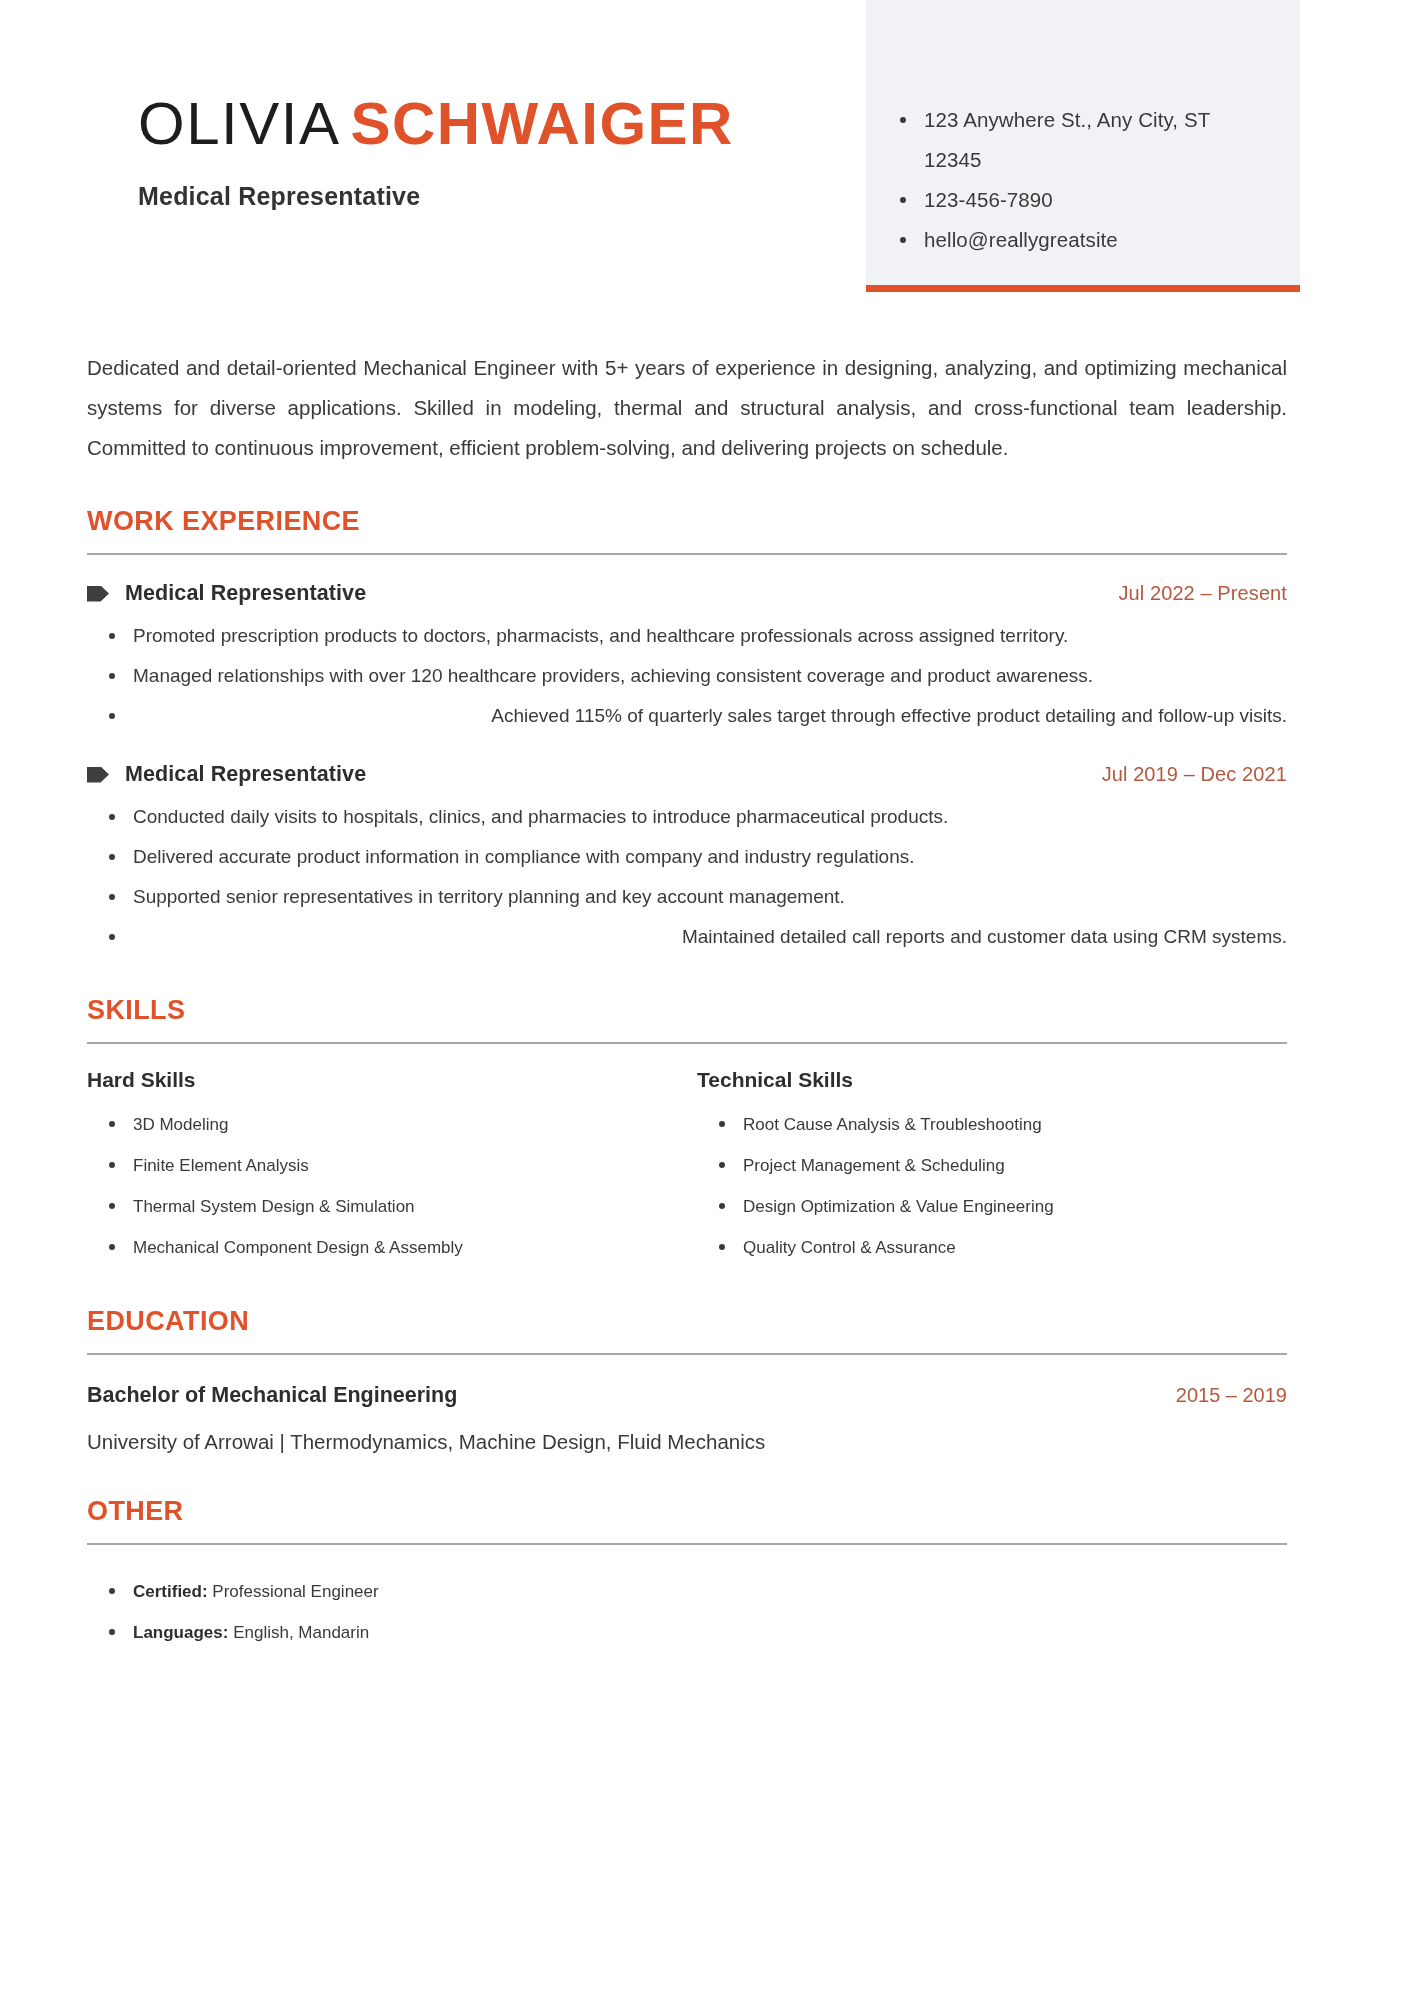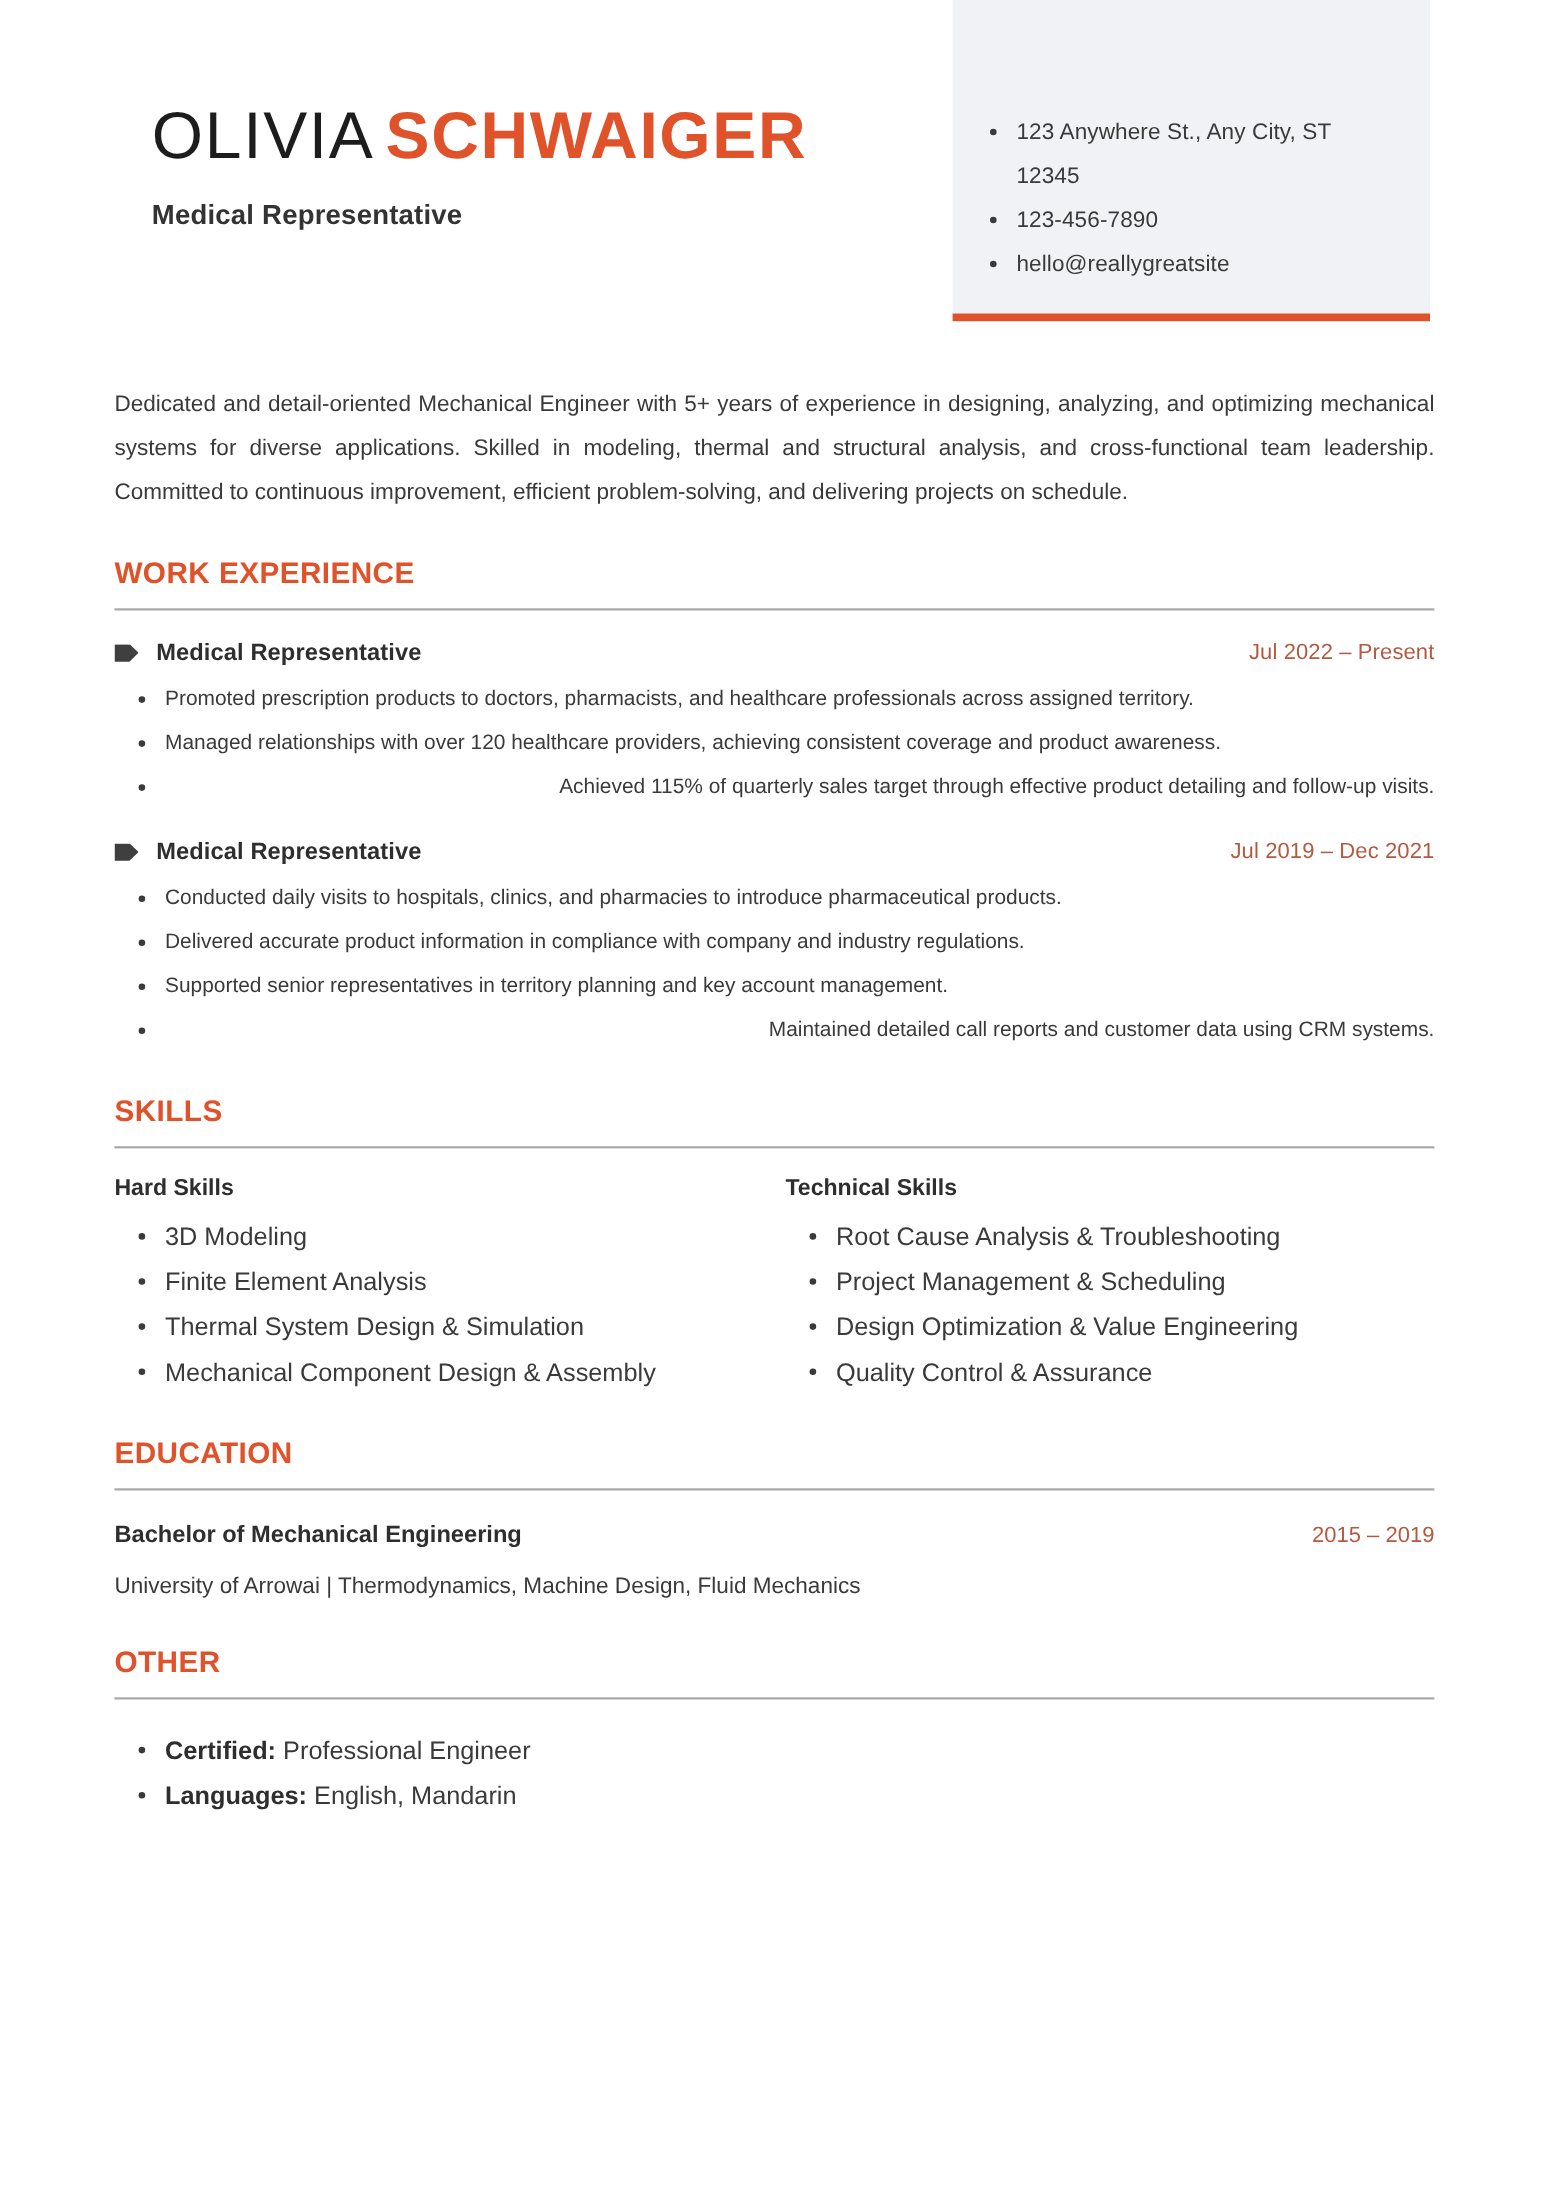--- a/index.html
+++ b/index.html
@@ -94,21 +94,21 @@
     margin-top: 26px;
     font-size: 25px;
     font-weight: 700;
     color: #333333;
     letter-spacing: .2px;
   }
 
   
   .content {
     position: absolute;
-    left: 104px;
+    left: 87px;
     top: 348px;
     width: 1200px;
   }
 
   .summary {
     font-size: 20.5px;
     line-height: 40px;
     color: #3a3a3a;
     text-align: justify;
     margin: 0;
@@ -201,21 +201,21 @@
     color: #2e2e2e;
     margin-bottom: 12px;
   }
   ul.plain {
     margin: 0;
     padding: 0 0 0 46px;
     list-style: none;
   }
   ul.plain li {
     position: relative;
-    font-size: 23px;
+    font-size: 17px;
     line-height: 41px;
     color: #3a3a3a;
   }
   ul.plain li .dot {
     position: absolute;
     left: -24px;
     top: 17px;
     width: 6px;
     height: 6px;
     border-radius: 50%;

